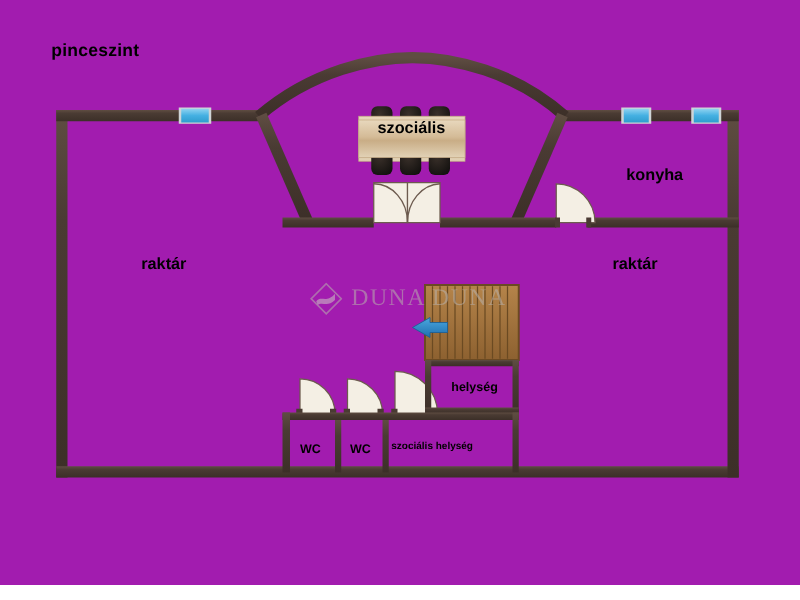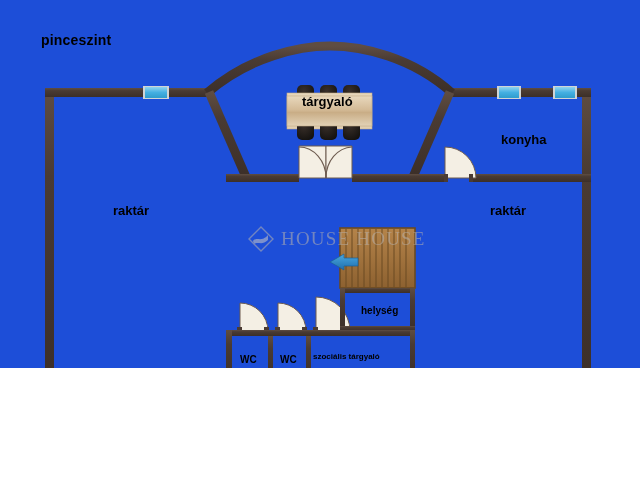--- a/index.html
+++ b/index.html
@@ -3,22 +3,22 @@
 <meta charset="utf-8">
 <style>
   html, body {
     margin: 0;
     padding: 0;
     background: #ffffff;
   }
   #page {
     position: relative;
     width: 640px;
-    height: 368px;
-    background: #1d4ed8;
+    height: 468px;
+    background: #a21caf;
     font-family: "Liberation Sans", sans-serif;
     overflow: hidden;
   }
   #planSvg {
     position: absolute;
     left: 0;
     top: 0;
     width: 640px;
     height: 480px;
   }
@@ -261,32 +261,32 @@
   </svg>
 
   <div class="txt" id="title-pinceszint">pinceszint</div>
 
   <div class="txt room-label" id="label-raktar-left">raktár</div>
 
   <div class="txt room-label" id="label-raktar-right">raktár</div>
 
   <div class="txt room-label" id="label-konyha">konyha</div>
 
-  <div class="txt room-label" id="label-targyalo">tárgyaló</div>
+  <div class="txt room-label" id="label-targyalo">szociális</div>
 
   <div class="txt room-label" id="label-gepeszet">helység</div>
 
   <div class="txt room-label" id="label-wc-1">WC</div>
 
   <div class="txt room-label" id="label-wc-2">WC</div>
 
-  <div class="txt room-label" id="label-szocialis">szociális tárgyaló</div>
+  <div class="txt room-label" id="label-szocialis">szociális helység</div>
 
 
   <div id="watermark">
     <svg width="26" height="26" viewBox="0 0 26 26">
       <path d="M13 1 L25 13 L13 25 L1 13 Z" fill="none" stroke="#b8b2ad" stroke-width="1.4"></path>
       <path d="M5 15 C 9 10, 13 17, 20 9 L 20 14 C 14 20, 10 15, 6 18 Z" fill="#cdc8c3"></path>
     </svg>
-    <span class="wm-text">HOUSE HOUSE</span>
+    <span class="wm-text">DUNA DUNA</span>
   </div>
 
 </div>
 
 </body></html>

